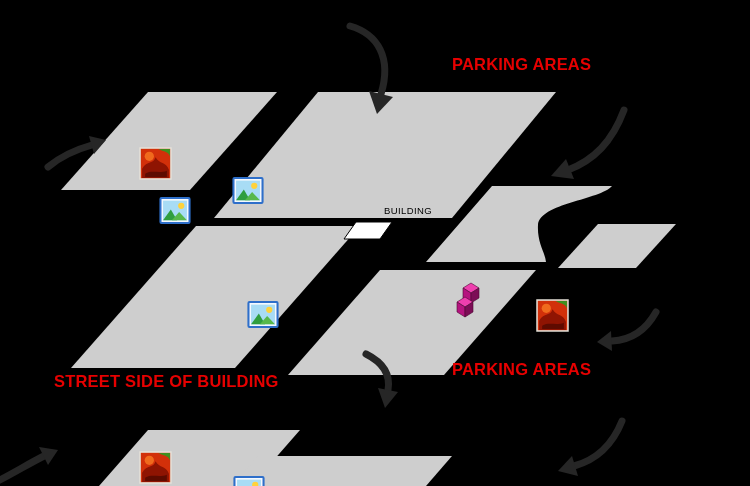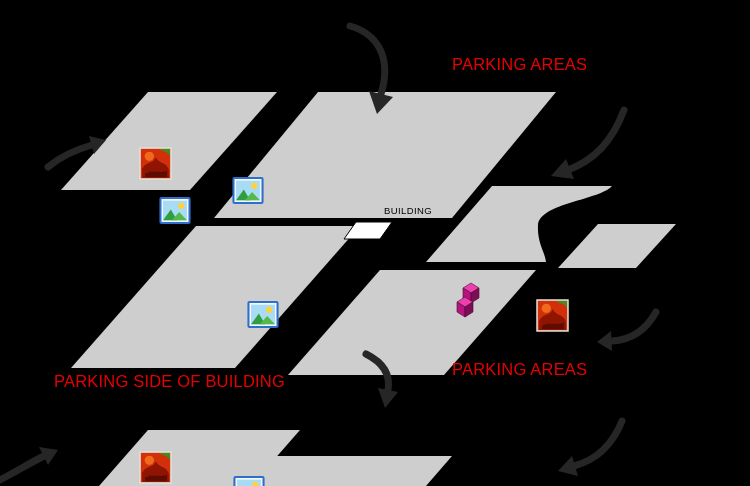--- a/index.html
+++ b/index.html
@@ -8,21 +8,21 @@
     background:var(--background,#000);
     font-family:"Liberation Sans", sans-serif;
   }
   .stage svg.canvas { position:absolute; left:0; top:0; }
   .slab { fill:var(--floor-slab,#cecece); }
   .arrow-stroke { fill:none; stroke:var(--arrow,#262626); stroke-width:7; stroke-linecap:round; }
   .arrow-head { fill:var(--arrow,#262626); }
   .elevator-marker { fill:var(--elevator-marker,#fff); stroke:#000; stroke-width:1; }
   .label-red {
     position:absolute; color:var(--label-red,#e60000);
-    font-weight:normal; font-size:16.5px; letter-spacing:.2px; white-space:nowrap;
+    font-weight:bold; font-size:16.5px; letter-spacing:.2px; white-space:nowrap;
   }
   .elevator-label {
     position:absolute; left:384px; top:205px; color:var(--elevator-text,#000);
     font-size:9.5px; letter-spacing:.4px; white-space:nowrap;
   }
 </style>
 </head>
 <body>
 
 <div class="stage">
@@ -105,16 +105,16 @@
     <use href="#purple-cubes" x="453" y="280" width="32" height="42"></use>
     <use href="#photo-red" x="536" y="299" width="33" height="33"></use>
     <use href="#photo-red" x="139" y="451" width="33" height="33"></use>
     <use href="#photo-landscape" x="233" y="476" width="32" height="27"></use>
   </svg>
 
   <div class="label-red" style="left:452px; top:55px;">PARKING AREAS</div>
 
   <div class="elevator-label">BUILDING</div>
 
-  <div class="label-red" style="left:54px; top:372px;">PARKING SIDE OF BUILDING</div>
+  <div class="label-red" style="left:54px; top:372px;">STREET SIDE OF BUILDING</div>
 
   <div class="label-red" style="left:452px; top:360px;">PARKING AREAS</div>
 </div>
 
 </body></html>

